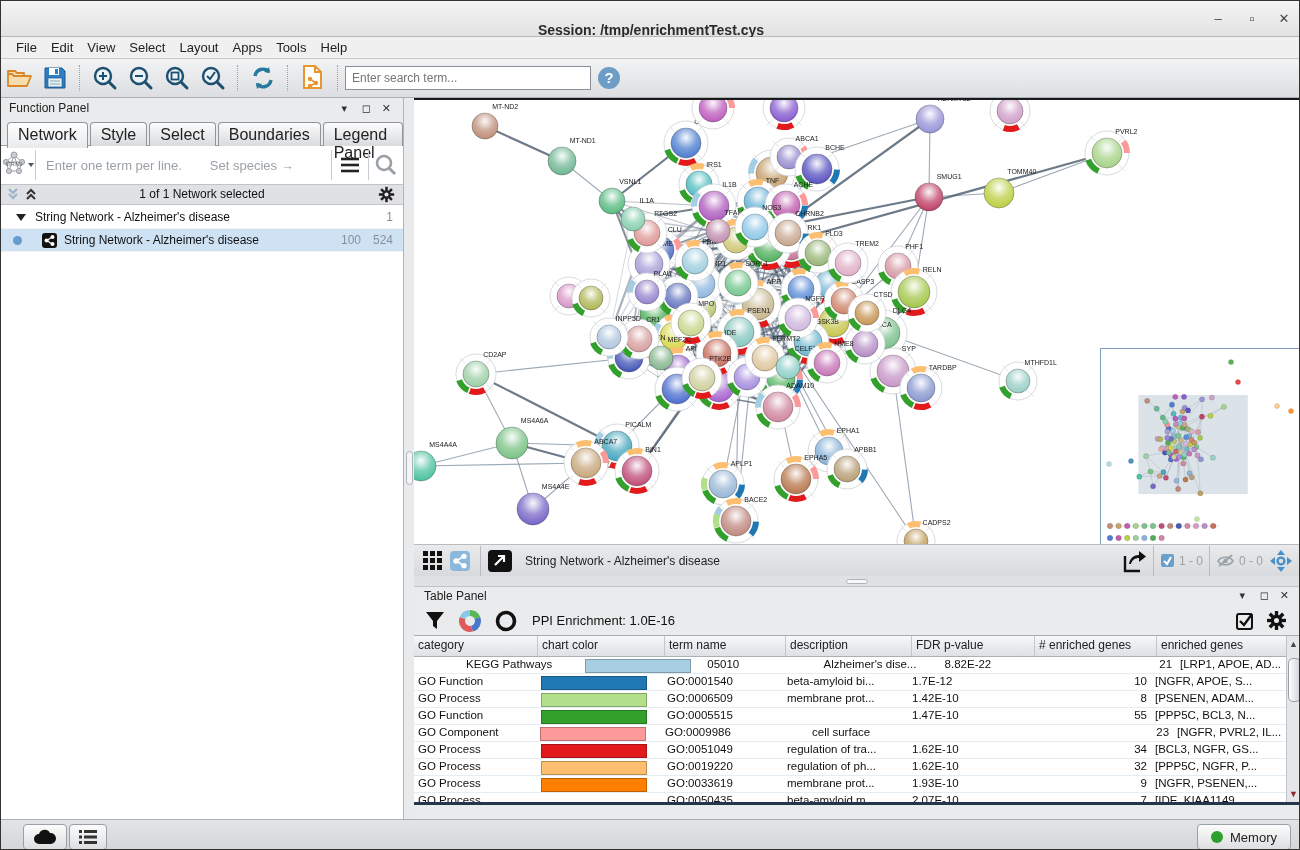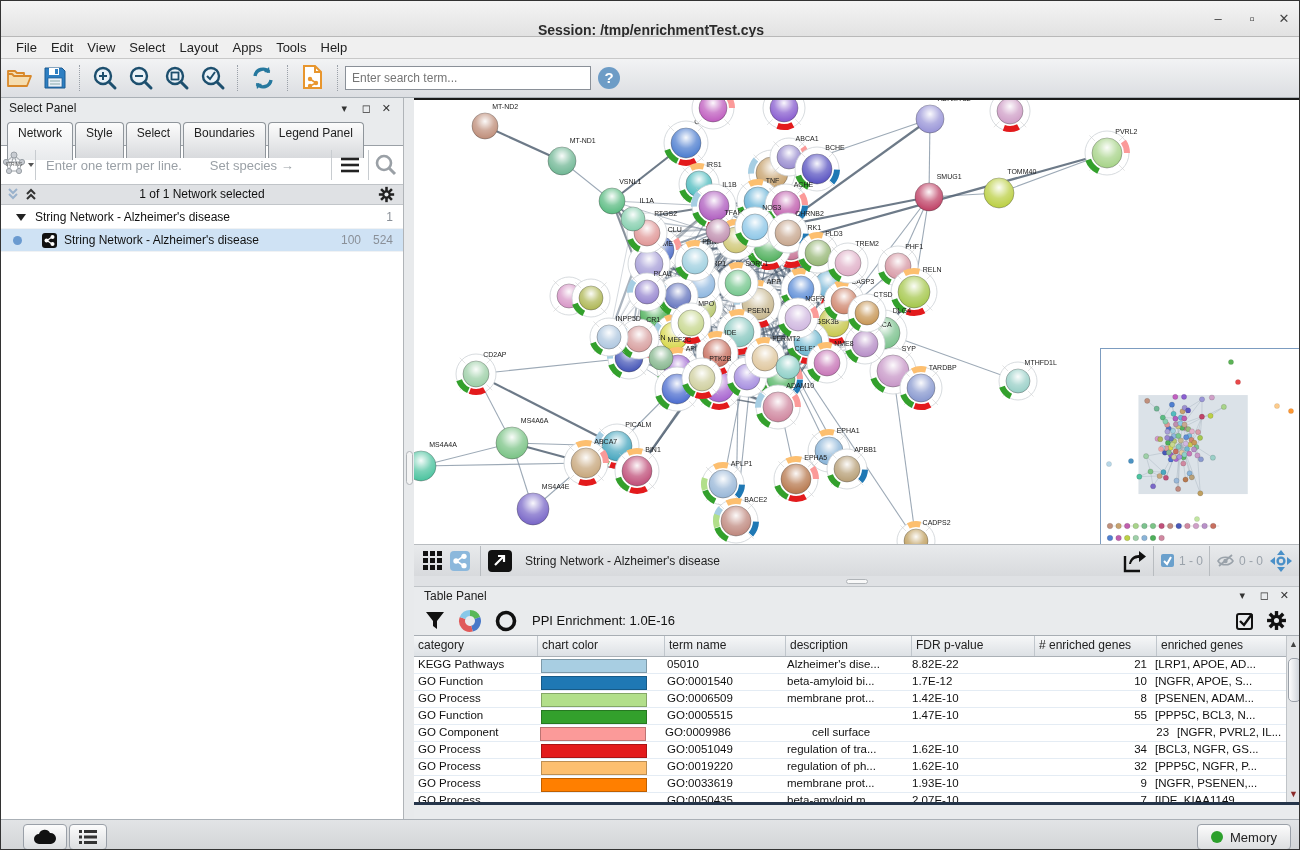--- a/index.html
+++ b/index.html
@@ -15,21 +15,21 @@
   
   #toolbar{left:0;top:58px;width:1300px;height:39px;background:linear-gradient(#f2f3f4,#dcdee2);border-bottom:1px solid #aab0b6;display:flex;align-items:center;}
   .tbtn{width:34px;height:30px;display:flex;align-items:center;justify-content:center;margin:0 1px;}
   .tsep{width:1px;height:26px;border-left:1px dotted #9aa0a8;margin:0 6px;}
   #search-input{width:232px;height:22px;border:1px solid #8a9098;background:#fff;font-size:12px;padding:0 6px;font-family:"Liberation Sans",sans-serif;}
   
   #control-panel{left:0;top:97px;width:403px;height:721px;background:#e9ebed;border-right:1px solid #b0b4b8;}
   #cp-header{position:relative;height:21px;padding:3px 6px 0 8px;font-size:12px;color:#222;}
   .small-ctl{position:absolute;top:4px;font-size:11px;color:#333;}
   #cp-tabs{display:flex;height:23px;padding-left:6px;gap:2px;}
-  .cp-tab{font-size:12px;color:#222;background:linear-gradient(#fcfcfc,#d8dadd);border:1px solid #8f959b;border-bottom:none;border-radius:4px 4px 0 0;padding:3px 10px 12px 10px;height:20px;}
+  .cp-tab{font-size:16px;color:#222;background:linear-gradient(#fcfcfc,#d8dadd);border:1px solid #8f959b;border-bottom:none;border-radius:4px 4px 0 0;padding:3px 10px 0 10px;height:20px;}
   .cp-tab.active{background:linear-gradient(#fefefe,#e8eaec);height:22px;font-weight:normal;box-shadow:inset 0 1px 0 #fff;}
   #string-bar{height:38px;background:#fff;border-top:1px solid #9aa0a6;border-bottom:1px solid #c0c4c8;display:flex;align-items:center;}
   #string-placeholder{color:#9aa0a6;font-size:13px;margin-left:10px;}
   #string-species{color:#9aa0a6;font-size:13px;margin-left:28px;flex:1;}
   .sb-sep{width:1px;height:30px;background:#c8ccd0;}
   #netsel-bar{height:19px;background:#dfe1e4;border-bottom:1px solid #c2c6ca;position:relative;font-size:12px;color:#111;}
   #netsel-text{position:absolute;left:0;right:0;top:2px;text-align:center;}
   #tree{background:#fff;height:618px;border-top:1px solid #fff;}
   .tree-row{height:22px;display:flex;align-items:center;font-size:12px;color:#111;position:relative;border-bottom:1px solid #f0f2f4;}
   .tree-row.selected{background:#cfe2f4;}
@@ -168,21 +168,21 @@
     <div class="tbtn">
       <svg width="24" height="24" viewBox="0 0 24 24">
         <circle cx="12" cy="12" r="11" fill="#6d9cc6"></circle>
         <text x="12" y="17" font-size="15" font-family="Liberation Sans" font-weight="bold" fill="#fff" text-anchor="middle">?</text>
       </svg>
     </div>
   </div>
 
   <div class="abs" id="control-panel">
     <div id="cp-header">
-      <span>Select Panel</span>
+      <span>Function Panel</span>
       <span class="small-ctl" style="right:56px">▾</span>
       <span class="small-ctl" style="right:32px">◻</span>
       <span class="small-ctl" style="right:12px">✕</span>
     </div>
     <div id="cp-tabs">
         <div class="cp-tab active">Network</div>
         <div class="cp-tab">Style</div>
         <div class="cp-tab">Select</div>
         <div class="cp-tab">Boundaries</div>
         <div class="cp-tab">Legend Panel</div>
@@ -2079,21 +2079,21 @@
           <div class="th" style="width: 115px;">category</div>
           <div class="th" style="width: 118px;">chart color</div>
           <div class="th" style="width: 112px;">term name</div>
           <div class="th" style="width: 117px;">description</div>
           <div class="th" style="width: 114px;">FDR p-value</div>
           <div class="th" style="width: 113px;"># enriched genes</div>
           <div class="th" style="width: 121px;">enriched genes</div>
         </div>
       <div id="tbl-rows">
           <div class="tr">
-            <div class="td" style="width: 115px;">KEGG Pathways</div>
+            <div class="td" style="width: 115px; margin-left: 48px;">KEGG Pathways</div>
             <div class="td" style="width: 118px;">
               <div class="swatch" style="background: rgb(168, 206, 226);"></div>
             </div>
             <div class="td" style="width: 112px;">05010</div>
             <div class="td" style="width: 117px;">Alzheimer's dise...</div>
             <div class="td" style="width: 114px;">8.82E-22</div>
             <div class="td" style="width: 113px; text-align: right;">21</div>
             <div class="td" style="width: 121px;">[LRP1, APOE, AD...</div>
           </div>
           <div class="tr">

